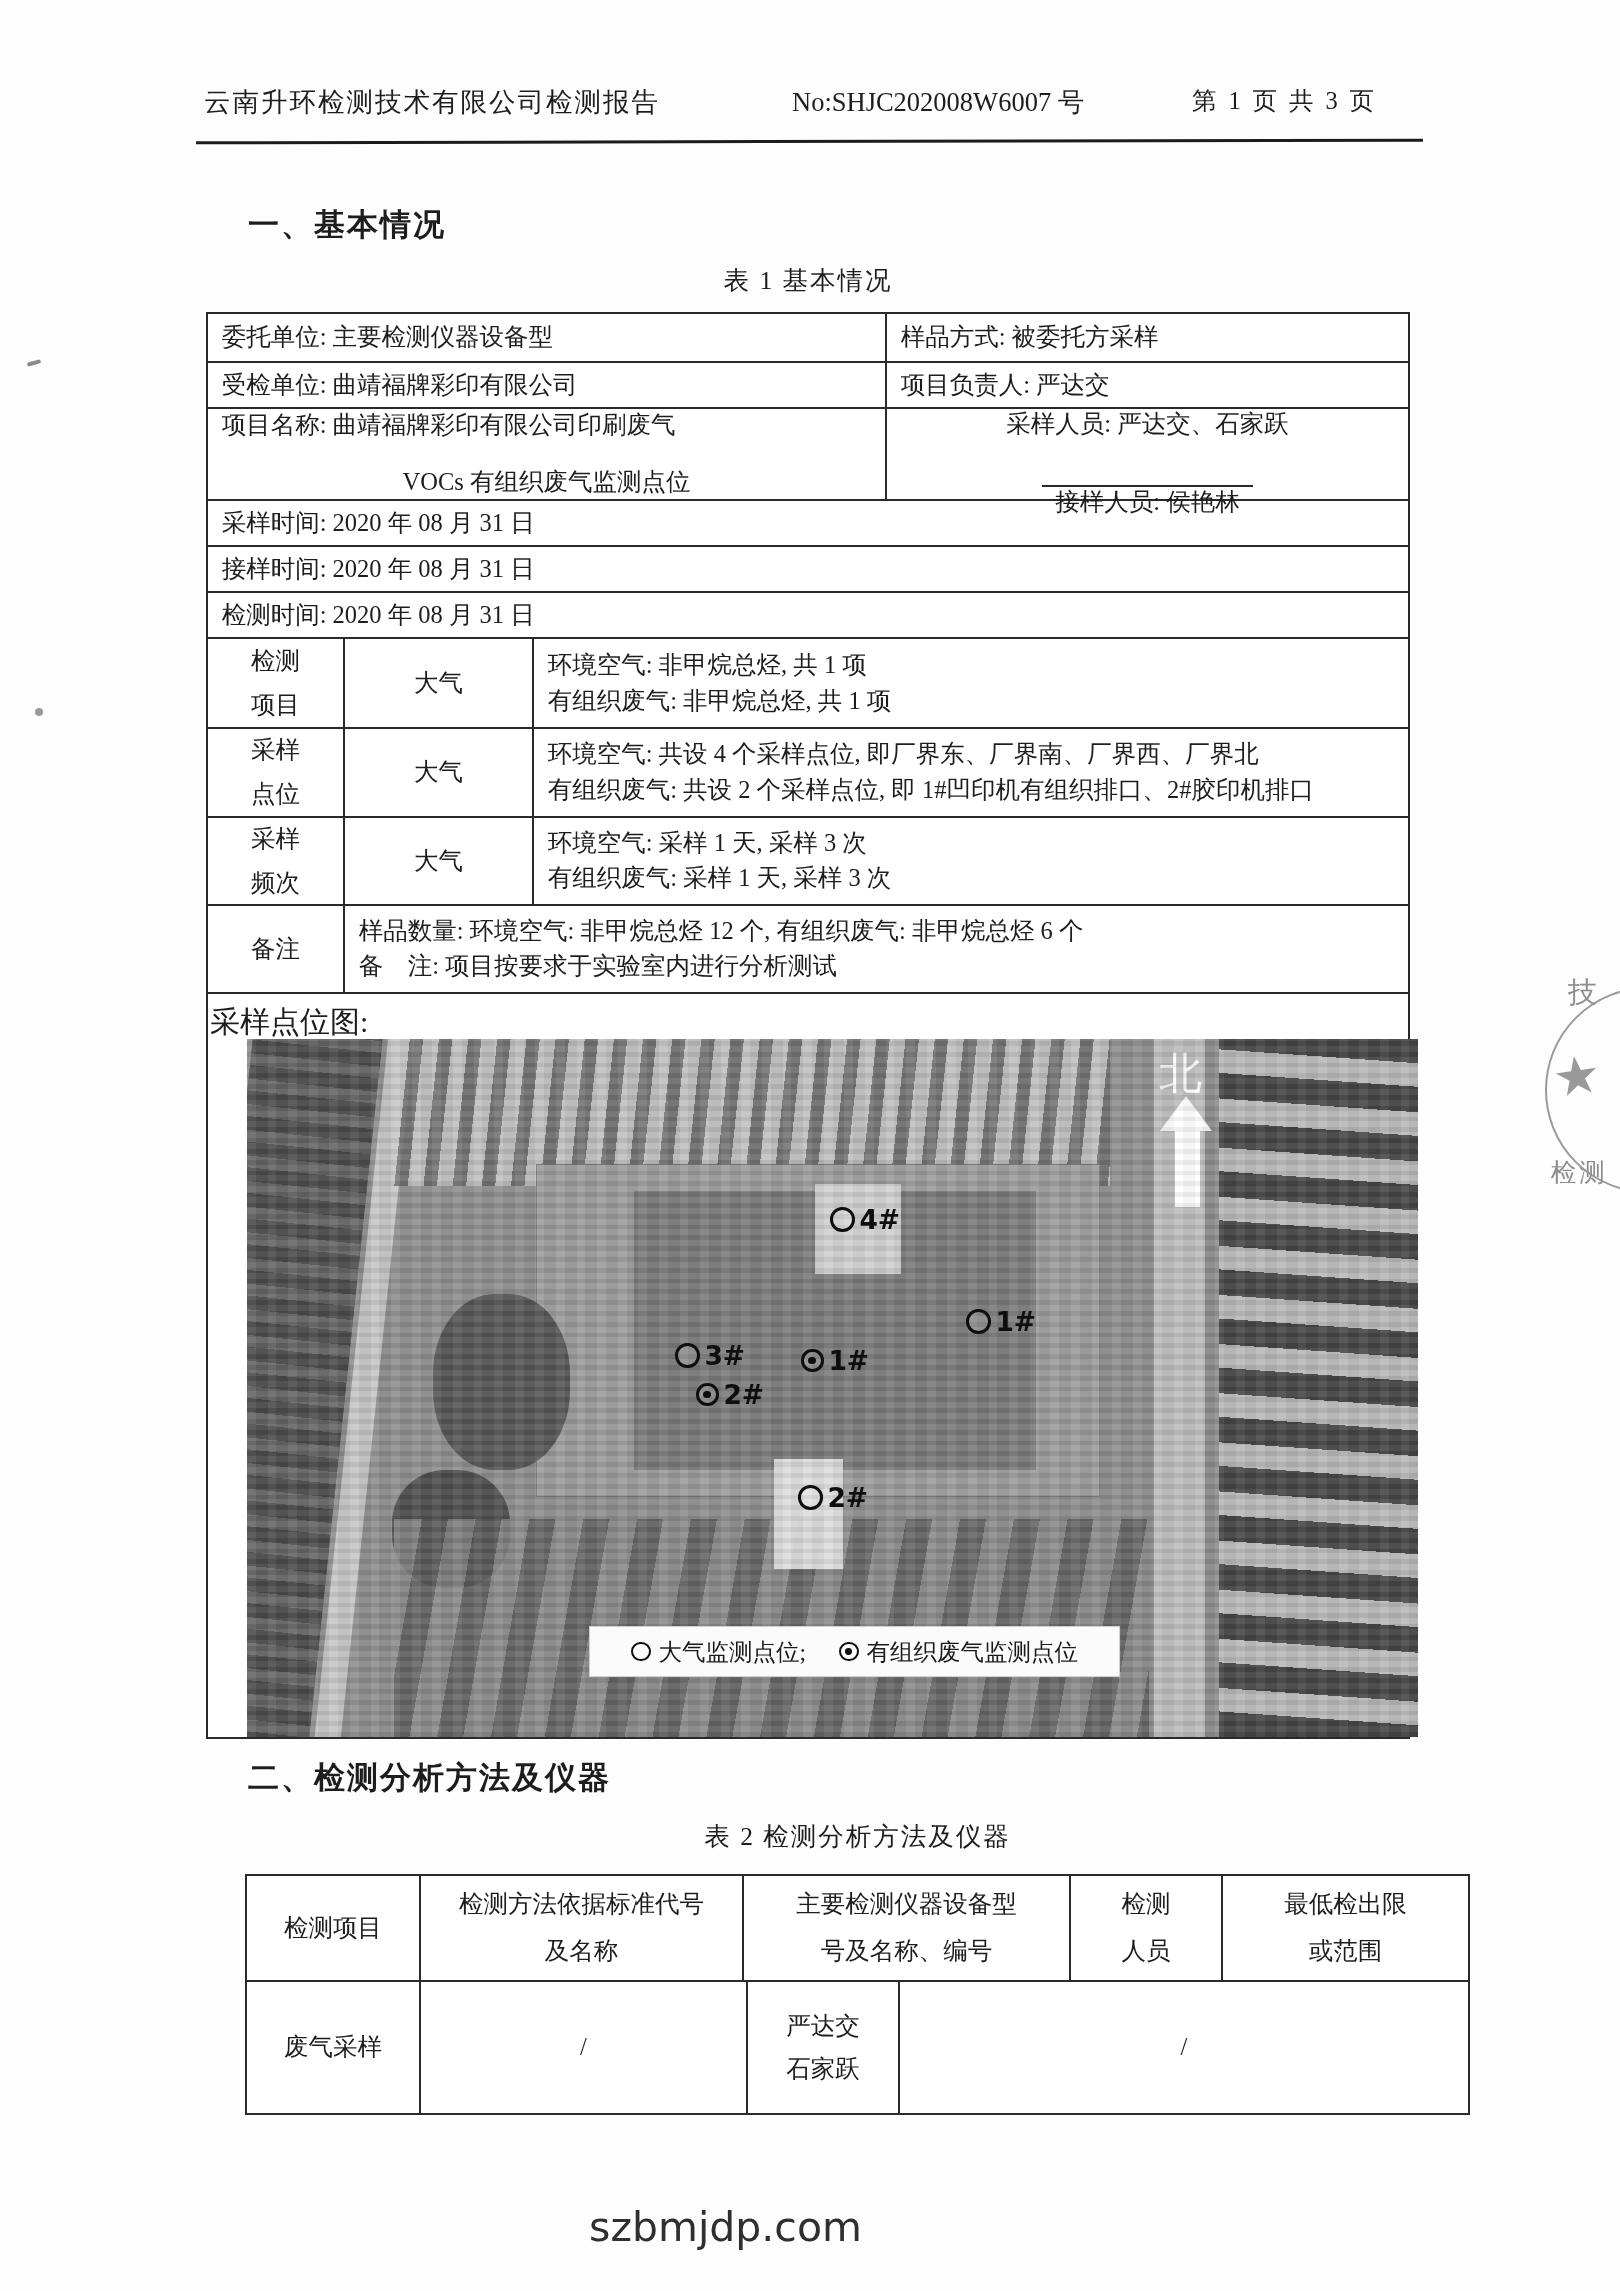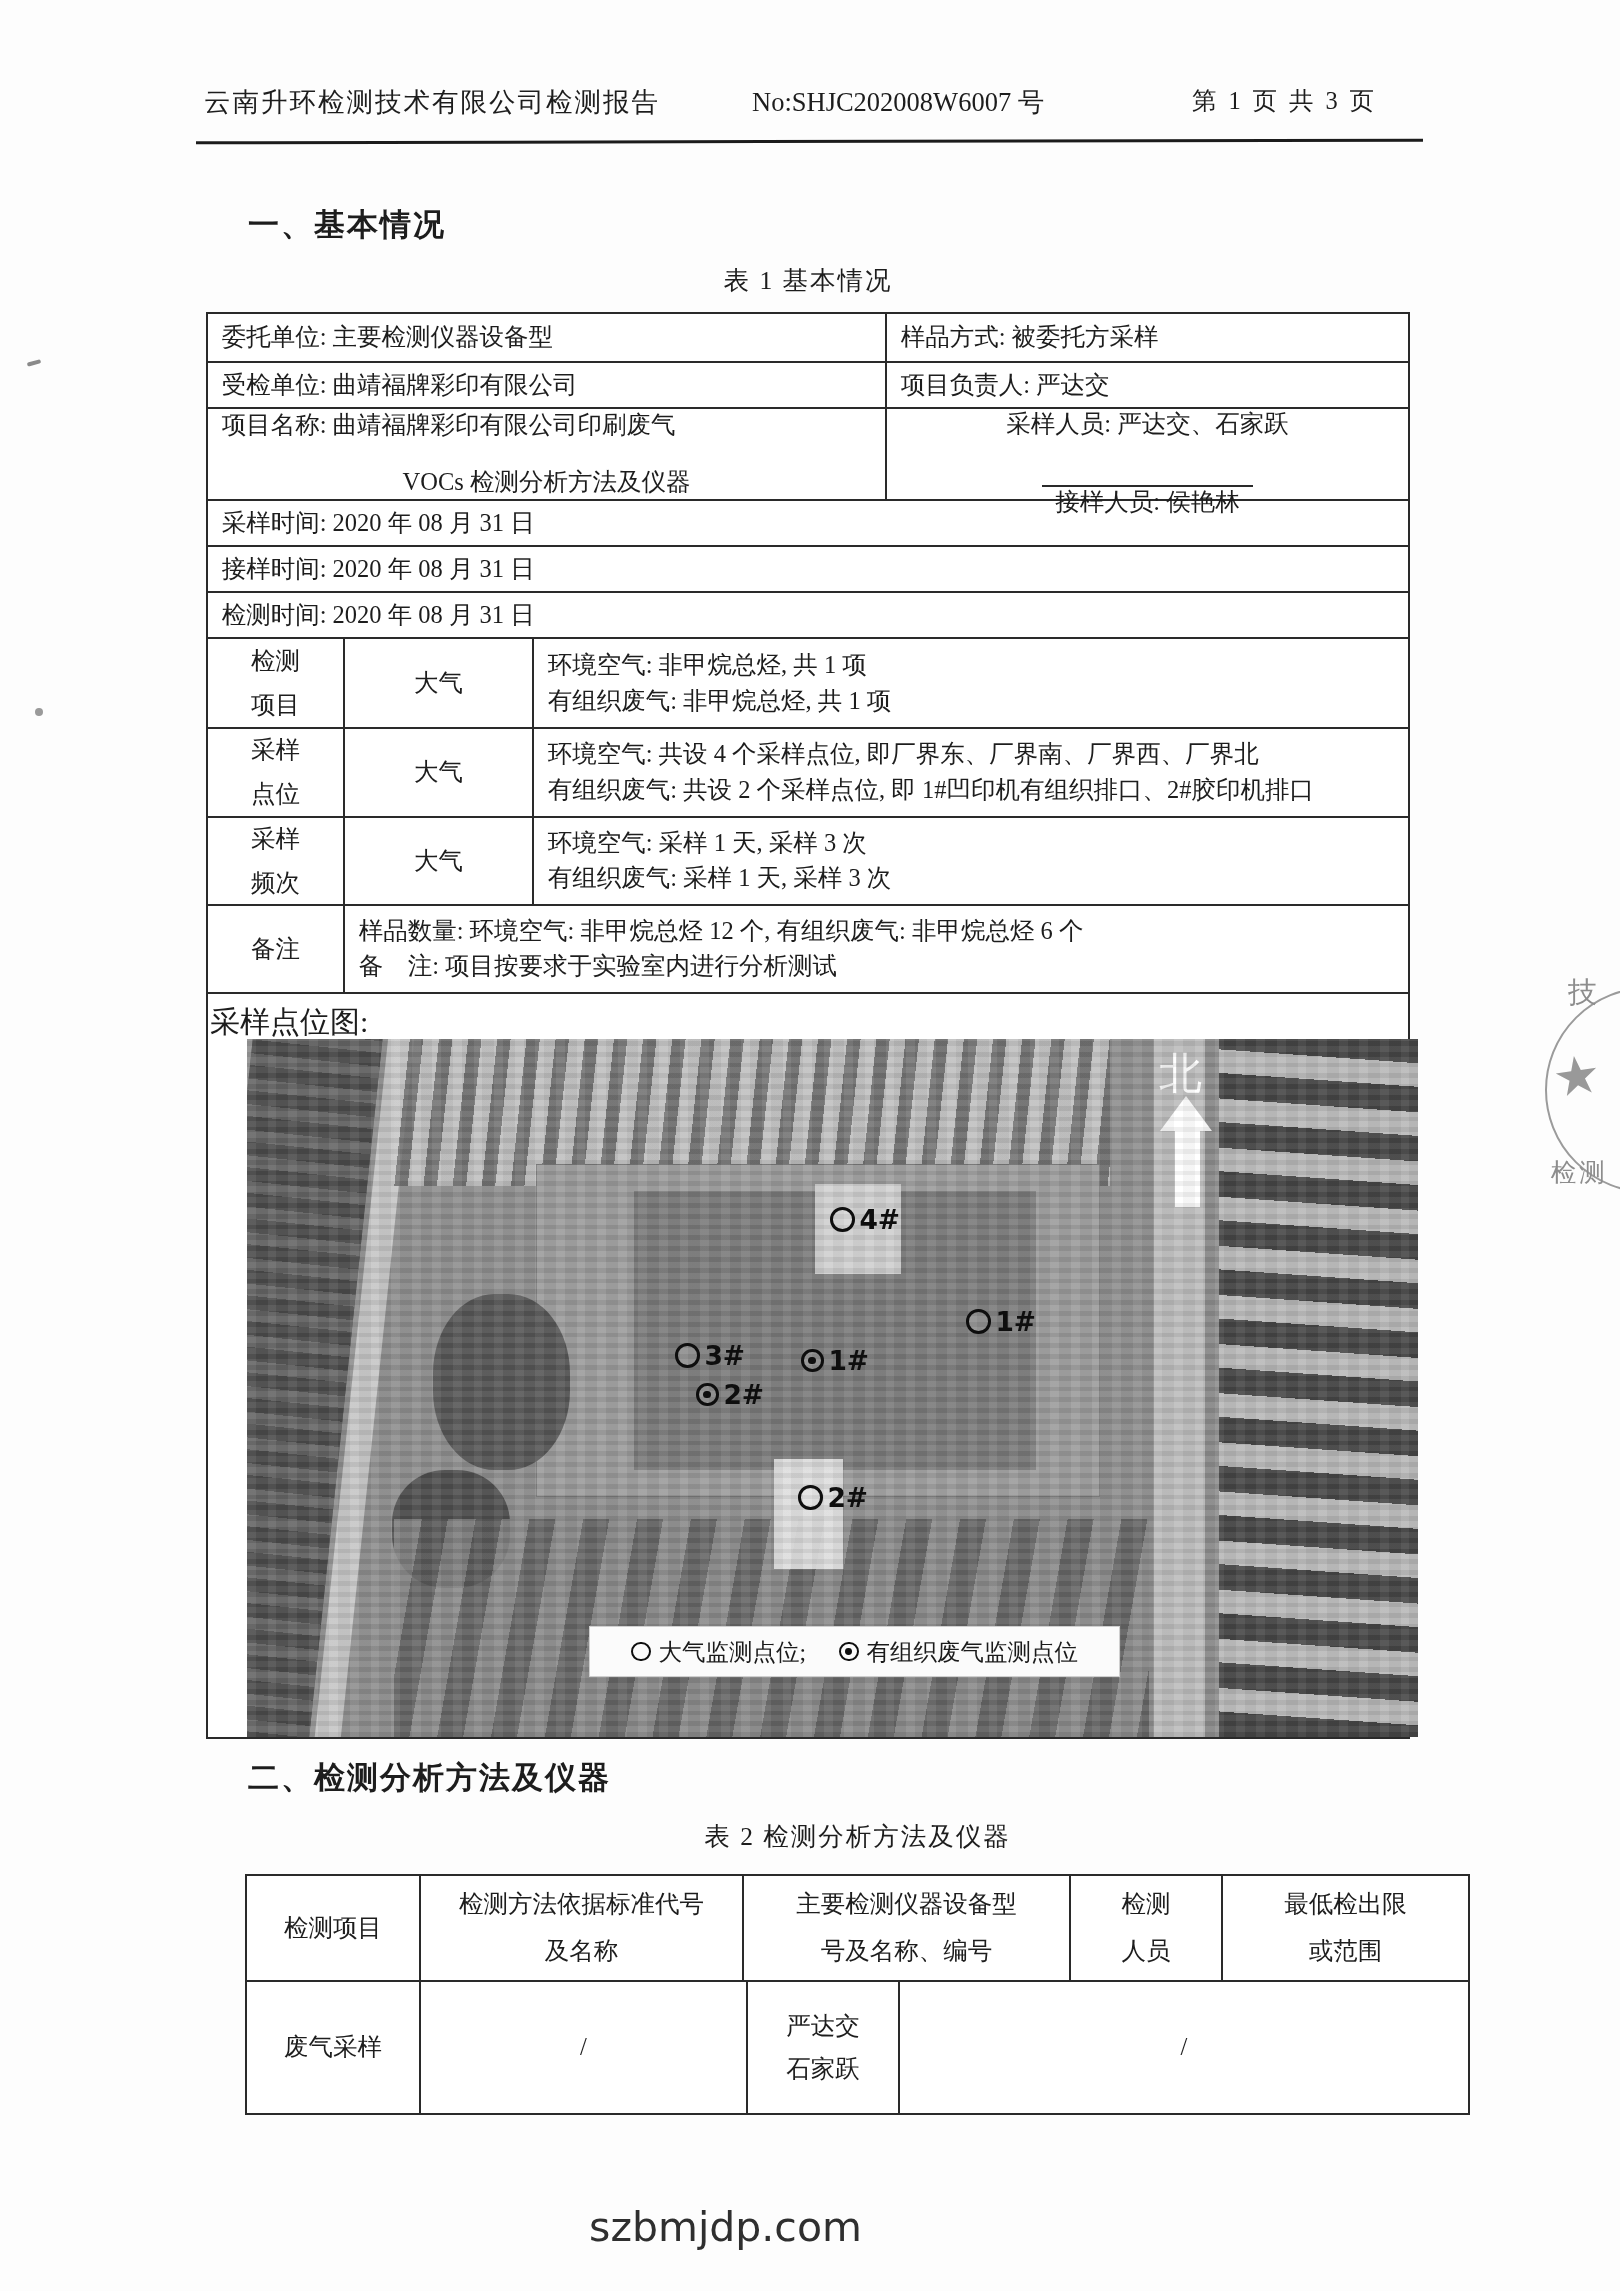--- a/index.html
+++ b/index.html
@@ -2,21 +2,21 @@
 <html><head>
 <meta charset="utf-8">
 <style>
   * { box-sizing: border-box; margin: 0; padding: 0; }
   html,body { background:#ffffff; }
   body { font-family: "Liberation Serif", serif; color:#1d1d1d; }
   .page { position:relative; width:1620px; height:2292px; background:#fdfdfd; overflow:hidden; }
 
   
   .hdr-title   { position:absolute; left:204px; top:84px;  font-size:26.5px; letter-spacing:2px; }
-  .hdr-no      { position:absolute; left:752px; top:84px;  font-size:26.5px; }
+  .hdr-no      { position:absolute; left:792px; top:84px;  font-size:26.5px; }
   .hdr-page    { position:absolute; left:1192px; top:84px; font-size:24.5px; letter-spacing:2.9px; }
   .hdr-rule    { position:absolute; left:196px; top:140px; width:1227px; height:2.9px; background:#1c1c1c; transform:rotate(-0.12deg); }
 
   
   .sec1-title  { position:absolute; left:248px; top:204px;  font-size:31px; font-weight:bold; letter-spacing:2px; }
   .t1-caption  { position:absolute; left:206px; top:263px;  width:1204px; text-align:center; font-size:25.5px; letter-spacing:2px; }
   .sec2-title  { position:absolute; left:248px; top:1757px; font-size:31px; font-weight:bold; letter-spacing:2px; }
   .t2-caption  { position:absolute; left:245px; top:1819px; width:1225px; text-align:center; font-size:25.5px; letter-spacing:2px; }
 
   
@@ -139,21 +139,21 @@
       <div class="cell wL vr">委托单位: 主要检测仪器设备型</div>
       <div class="cell grow">样品方式: 被委托方采样</div>
     </div>
     <div class="t1row h47">
       <div class="cell wL vr">受检单位: 曲靖福牌彩印有限公司</div>
       <div class="cell grow">项目负责人: 严达交</div>
     </div>
     <div class="t1row h94">
       <div class="cell wL vr projcell">
         <span class="l1">项目名称: 曲靖福牌彩印有限公司印刷废气</span>
-        <span class="l2">VOCs 检测分析方法及仪器</span>
+        <span class="l2">VOCs 有组织废气监测点位</span>
       </div>
       <div class="cell grow stack">
         <div class="subrow">采样人员: 严达交、石家跃</div>
         <div class="subrow">接样人员: 侯艳林</div>
       </div>
     </div>
     <div class="t1row h47">
       <div class="cell grow">采样时间: 2020 年 08 月 31 日</div>
     </div>
     <div class="t1row h47">

